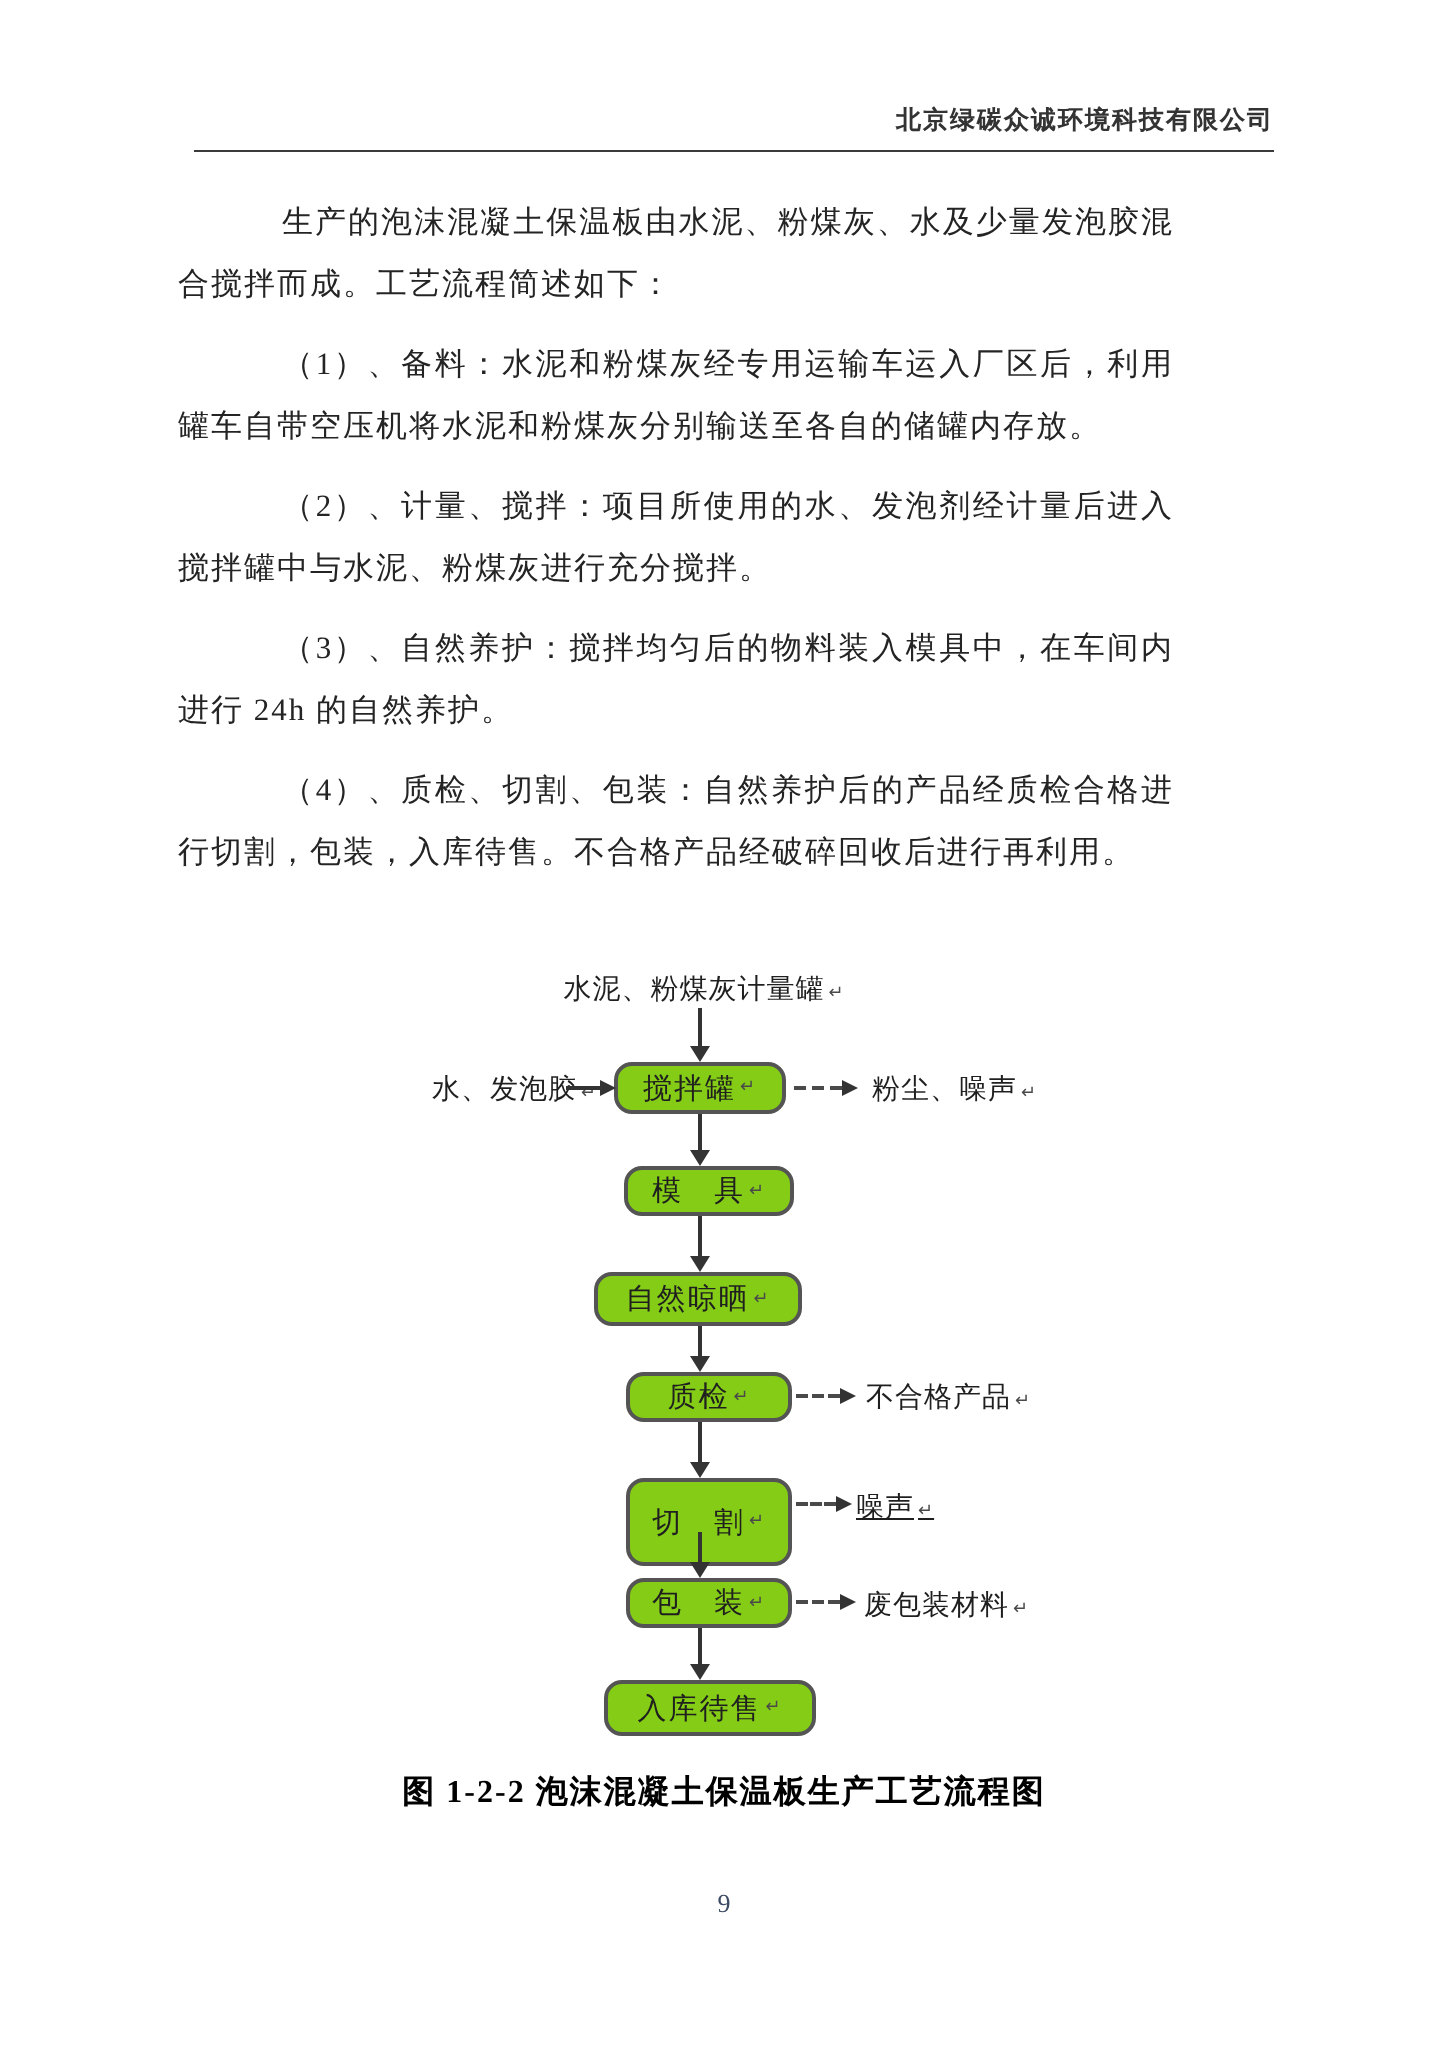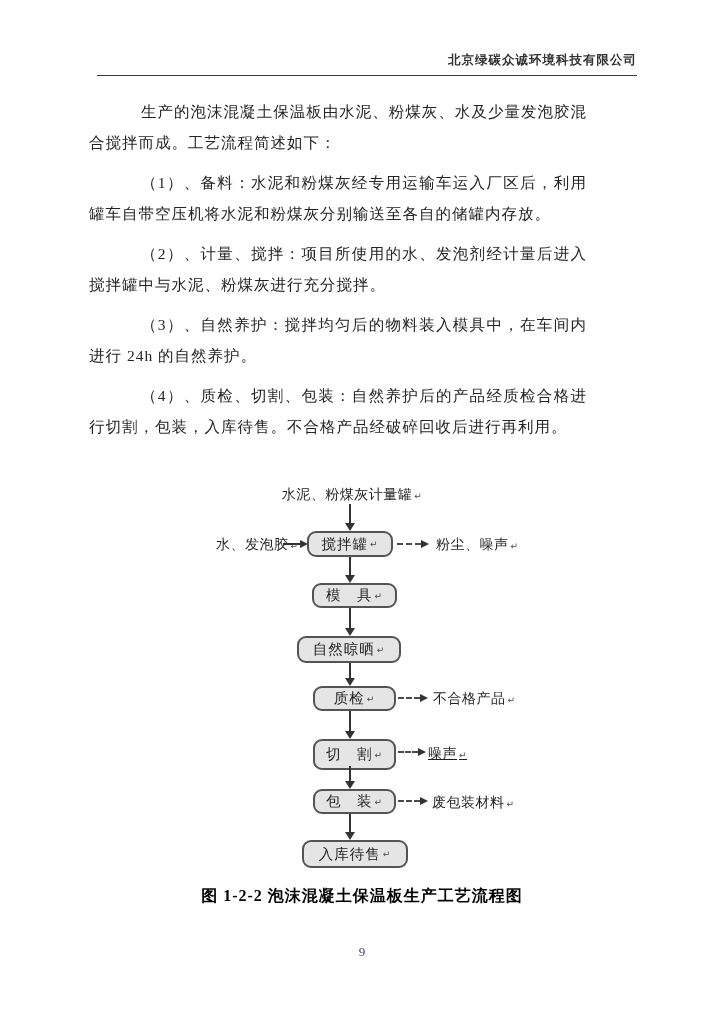--- a/index.html
+++ b/index.html
@@ -7,36 +7,36 @@
     position:relative;
     width:724px;height:1024px;
     background:#ffffff;
     font-family:"Liberation Serif","DejaVu Serif",serif;
     color:#262626;
     overflow:hidden;
   }
   
   .hdr{
     position:absolute;left:97px;top:52px;width:540px;
-    display:flex;justify-content:flex-end;align-items:flex-end;
+    display:flex;justify-content:flex-start;align-items:flex-end;
     font-size:12.5px;font-weight:600;letter-spacing:1px;color:#333;
-    padding-bottom:6px;border-bottom:1.5px solid #3a3a3a;
+    padding-bottom:6px;border-bottom:1.5px solid #3a3a3a;flex-direction:column;
   }
   .hdr .docno{letter-spacing:0.3px;}
   
   .bodytext{
     position:absolute;left:89px;top:96px;width:514px;
     font-size:15.5px;line-height:31px;letter-spacing:1px;
     text-align:justify;color:#242424;
   }
   .bodytext p{margin:0 16px 9px 0;text-indent:52px;}
   
   .fbox{
     position:absolute;box-sizing:border-box;
-    border:2px solid #545454;border-radius:9px;background:#e5e5e5;
+    border:2px solid #545454;border-radius:9px;background:#84cc16;
     display:flex;align-items:center;justify-content:center;
     font-size:14.5px;letter-spacing:1px;color:#1f1f1f;
   }
   .flabel{
     position:absolute;font-size:14px;letter-spacing:0.5px;color:#1f1f1f;white-space:nowrap;
   }
   .centered{text-align:center;}
   .rm{font-family:"DejaVu Sans",sans-serif;font-size:9px;color:#4a4a4a;margin-left:2px;}
   .varrow{position:absolute;width:2px;background:#333;}
   .varrow::after{
@@ -120,21 +120,21 @@
       <span>质检</span>
         <span class="rm">↵</span>
     </div>
     <div class="harrow dashed" style="left:398px;top:697px;width:22px;"></div>
     <div class="flabel" style="left:433px;top:690px;">
       <span>不合格产品</span><span class="rm">↵</span>
     </div>
 
     <div class="varrow" style="left:349px;top:711px;height:21px;"></div>
 
-    <div class="fbox" style="left:313px;top:739px;width:83px;height:31px;">
+    <div class="fbox" style="left:313px;top:739px;width:83px;height:44px;">
       <span>切　割</span>
         <span class="rm">↵</span>
     </div>
     <div class="harrow dashed" style="left:398px;top:751px;width:20px;"></div>
     <div class="flabel" style="left:428px;top:745px;text-decoration:underline;">
       <span>噪声</span><span class="rm">↵</span>
     </div>
 
     <div class="varrow" style="left:349px;top:766px;height:16px;"></div>
 

